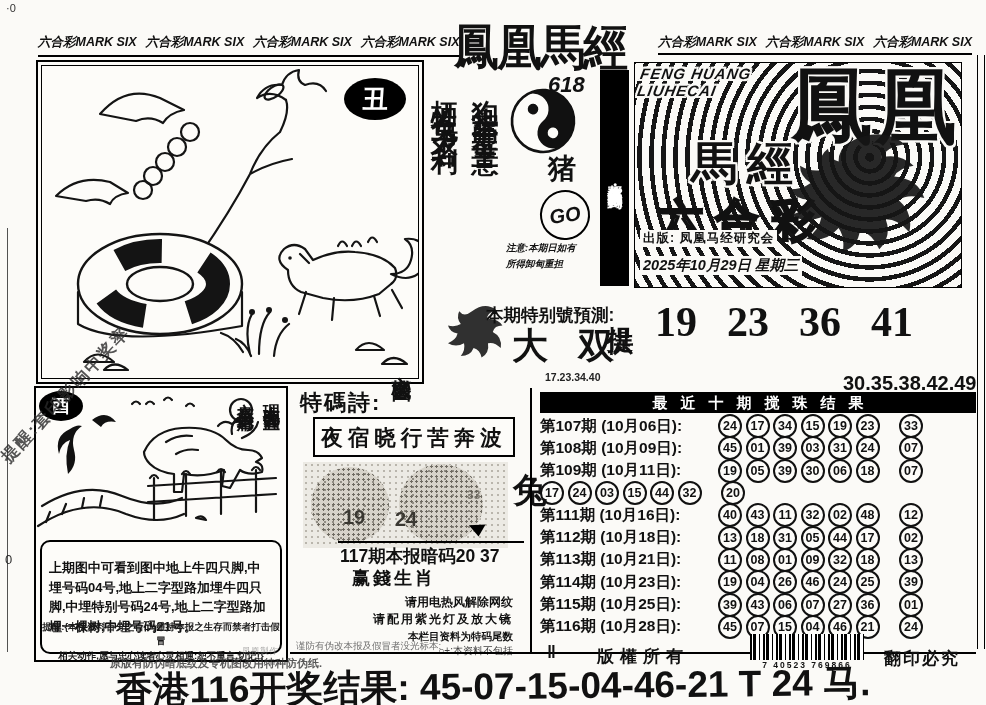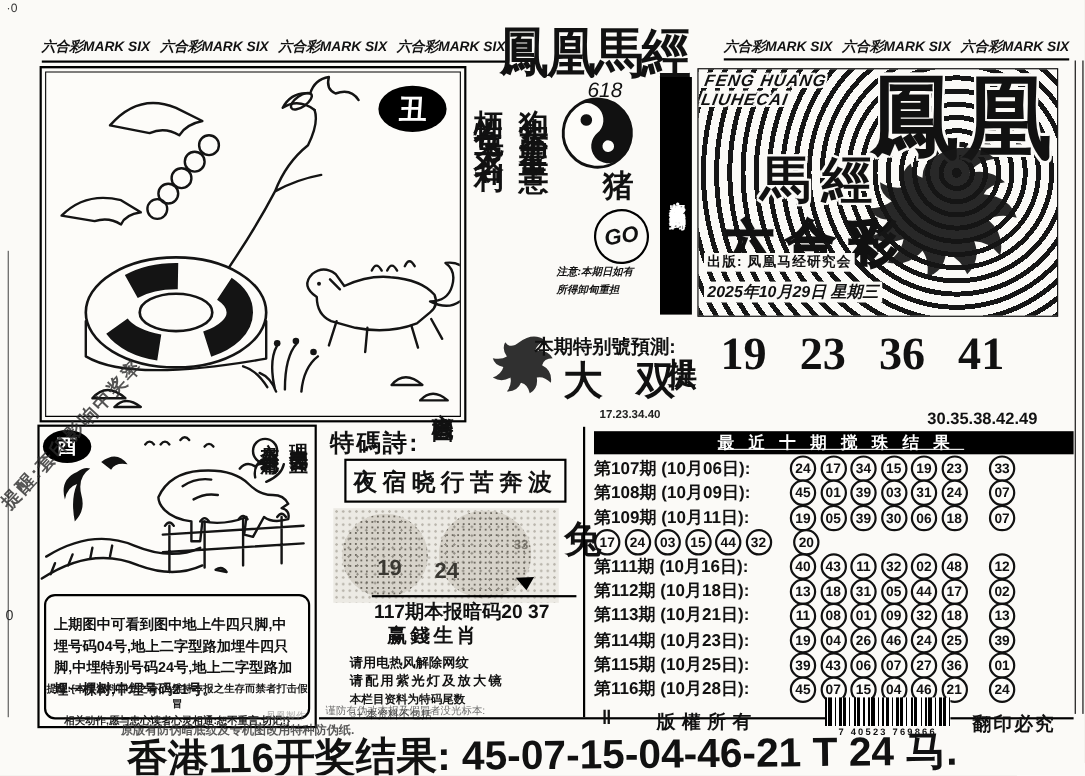--- a/index.html
+++ b/index.html
@@ -29,21 +29,21 @@
   .xuanjitu{right:6px;bottom:10px;font-size:20px;font-weight:900;letter-spacing:4px;}
   .watermark{left:-4px;top:452px;transform:rotate(-47deg);transform-origin:left top;font-size:17px;
              font-weight:700;color:#2a2a2a;opacity:.8;letter-spacing:2px;white-space:nowrap;z-index:5;}
   .ln{fill:none;stroke:#141414;stroke-width:2.2;stroke-linecap:round;stroke-linejoin:round;}
 
   
   .verse{left:424px;top:78px;height:300px;font-size:27px;font-weight:900;letter-spacing:8px;line-height:1.5;}
   .verse span{display:block;}
 
   
-  .num618{left:534px;top:72px;font-size:19px;font-weight:400;font-style:italic;}
+  .num618{left:548px;top:72px;font-size:22px;font-weight:700;font-style:italic;}
   .yy{left:510px;top:88px;width:66px;height:66px;transform:rotate(-40deg);}
   .zhu{left:548px;top:150px;font-size:28px;font-weight:900;}
   .gocircle{left:540px;top:190px;width:46px;height:46px;border:2.5px solid #000;border-radius:50%;
             display:flex;align-items:center;justify-content:center;font-weight:900;font-style:italic;
             font-size:20px;transform:rotate(-8deg);}
   .tnotes{left:506px;top:240px;width:110px;font-size:9.5px;font-weight:700;font-style:italic;line-height:1.7;}
 
   
   .banner{left:600px;top:70px;width:29px;height:216px;background:#000;color:#fff;display:flex;
           align-items:center;justify-content:center;font-size:15px;font-weight:700;letter-spacing:1px;}
@@ -61,26 +61,26 @@
   .mdate{left:5px;bottom:12px;background:#fbfaf7;padding:0 3px;font-size:14.5px;font-weight:900;font-style:italic;}
 
   
   .ptitle{left:486px;top:303px;font-size:17.5px;font-weight:900;}
   .pbig{left:512px;top:322px;font-size:36px;font-weight:900;}
   .pbig span{margin-right:30px;}
   .tigong{left:602px;top:304px;height:80px;font-size:27px;font-weight:900;letter-spacing:4px;}
   .pnums{left:655px;top:298px;display:flex;gap:30px;font-family:"Liberation Serif","DejaVu Serif",serif;
          font-size:42px;font-weight:700;}
   .pcode1{left:715px;top:355px;font-size:15.5px;font-weight:700;}
-  .pcode2{left:843px;top:372px;font-size:15px;font-weight:700;}
+  .pcode2{left:843px;top:372px;font-size:20px;font-weight:700;}
   .psmall{left:545px;top:371px;font-size:10.5px;font-weight:700;color:#222;}
 
   
   .thead{left:540px;top:392px;width:436px;height:21px;background:#000;color:#fff;text-align:center;
-         font-size:15px;font-weight:700;letter-spacing:13px;line-height:21px;text-indent:13px;text-decoration:underline;}
+         font-size:15px;font-weight:700;letter-spacing:13px;line-height:21px;text-indent:13px;}
   .trows{left:540px;top:415px;}
   .trow{display:flex;align-items:center;height:22.3px;}
   .tlabel{width:178px;font-size:15.5px;font-weight:700;white-space:nowrap;}
   .ball{width:20px;height:20px;border:2px solid #111;border-radius:50%;display:inline-flex;align-items:center;
         justify-content:center;font-size:12.5px;font-weight:900;margin-right:3.5px;background:#fdfcf9;flex:none;}
   .ball.special{margin-left:16px;}
 
   
   .oxbox{left:34px;top:386px;width:250px;height:272px;border:2px solid #000;background:#fdfcf9;}
   .couplet{right:2px;top:2px;height:180px;font-size:17px;font-weight:900;letter-spacing:2px;line-height:1.55;}
@@ -102,21 +102,21 @@
   .sc1{left:8px;top:5px;width:78px;height:76px;}
   .sc2{left:96px;top:2px;width:84px;height:80px;}
   .snum{position:absolute;font-size:20px;font-weight:700;color:#3a3832;}
   .sfaint{position:absolute;font-size:12px;color:#5c584f;opacity:.7;font-weight:700;}
   .scursor{position:absolute;left:166px;top:58px;width:0;height:0;border-left:14px solid #000;
            border-top:5px solid transparent;border-bottom:9px solid transparent;transform:rotate(210deg);}
   .rabbit{left:513px;top:468px;font-size:34px;font-weight:900;}
   .codeline{left:338px;top:541px;width:186px;border-top:2px solid #000;}
   .pcode{left:340px;top:544px;font-size:17.5px;font-weight:700;}
   .wintitle{left:352px;top:566px;font-size:18px;font-weight:900;letter-spacing:3px;font-family:Liberation Mono, monospace;}
-  .tips{left:318px;top:594px;width:195px;text-align:left;line-height:1.45;}
+  .tips{left:318px;top:594px;width:195px;text-align:right;line-height:1.45;}
   .tip1,.tip2{font-size:12px;font-weight:700;}
   .tip2{letter-spacing:2px;}
   .tip3{font-size:10.5px;font-weight:700;}
   .tip4{font-size:10px;color:#444;}
 
   
   .vdiv{left:530px;top:388px;height:264px;border-left:2px solid #000;}
   .hdiv{left:290px;top:652px;width:686px;border-top:2px solid #000;}
   .edge-r{right:1px;top:55px;height:594px;width:6px;border-left:1.5px solid #000;border-right:1.5px solid #000;}
   .edge-l{left:7px;top:228px;height:424px;border-left:1.5px solid #1a1a1a;opacity:.75;}

